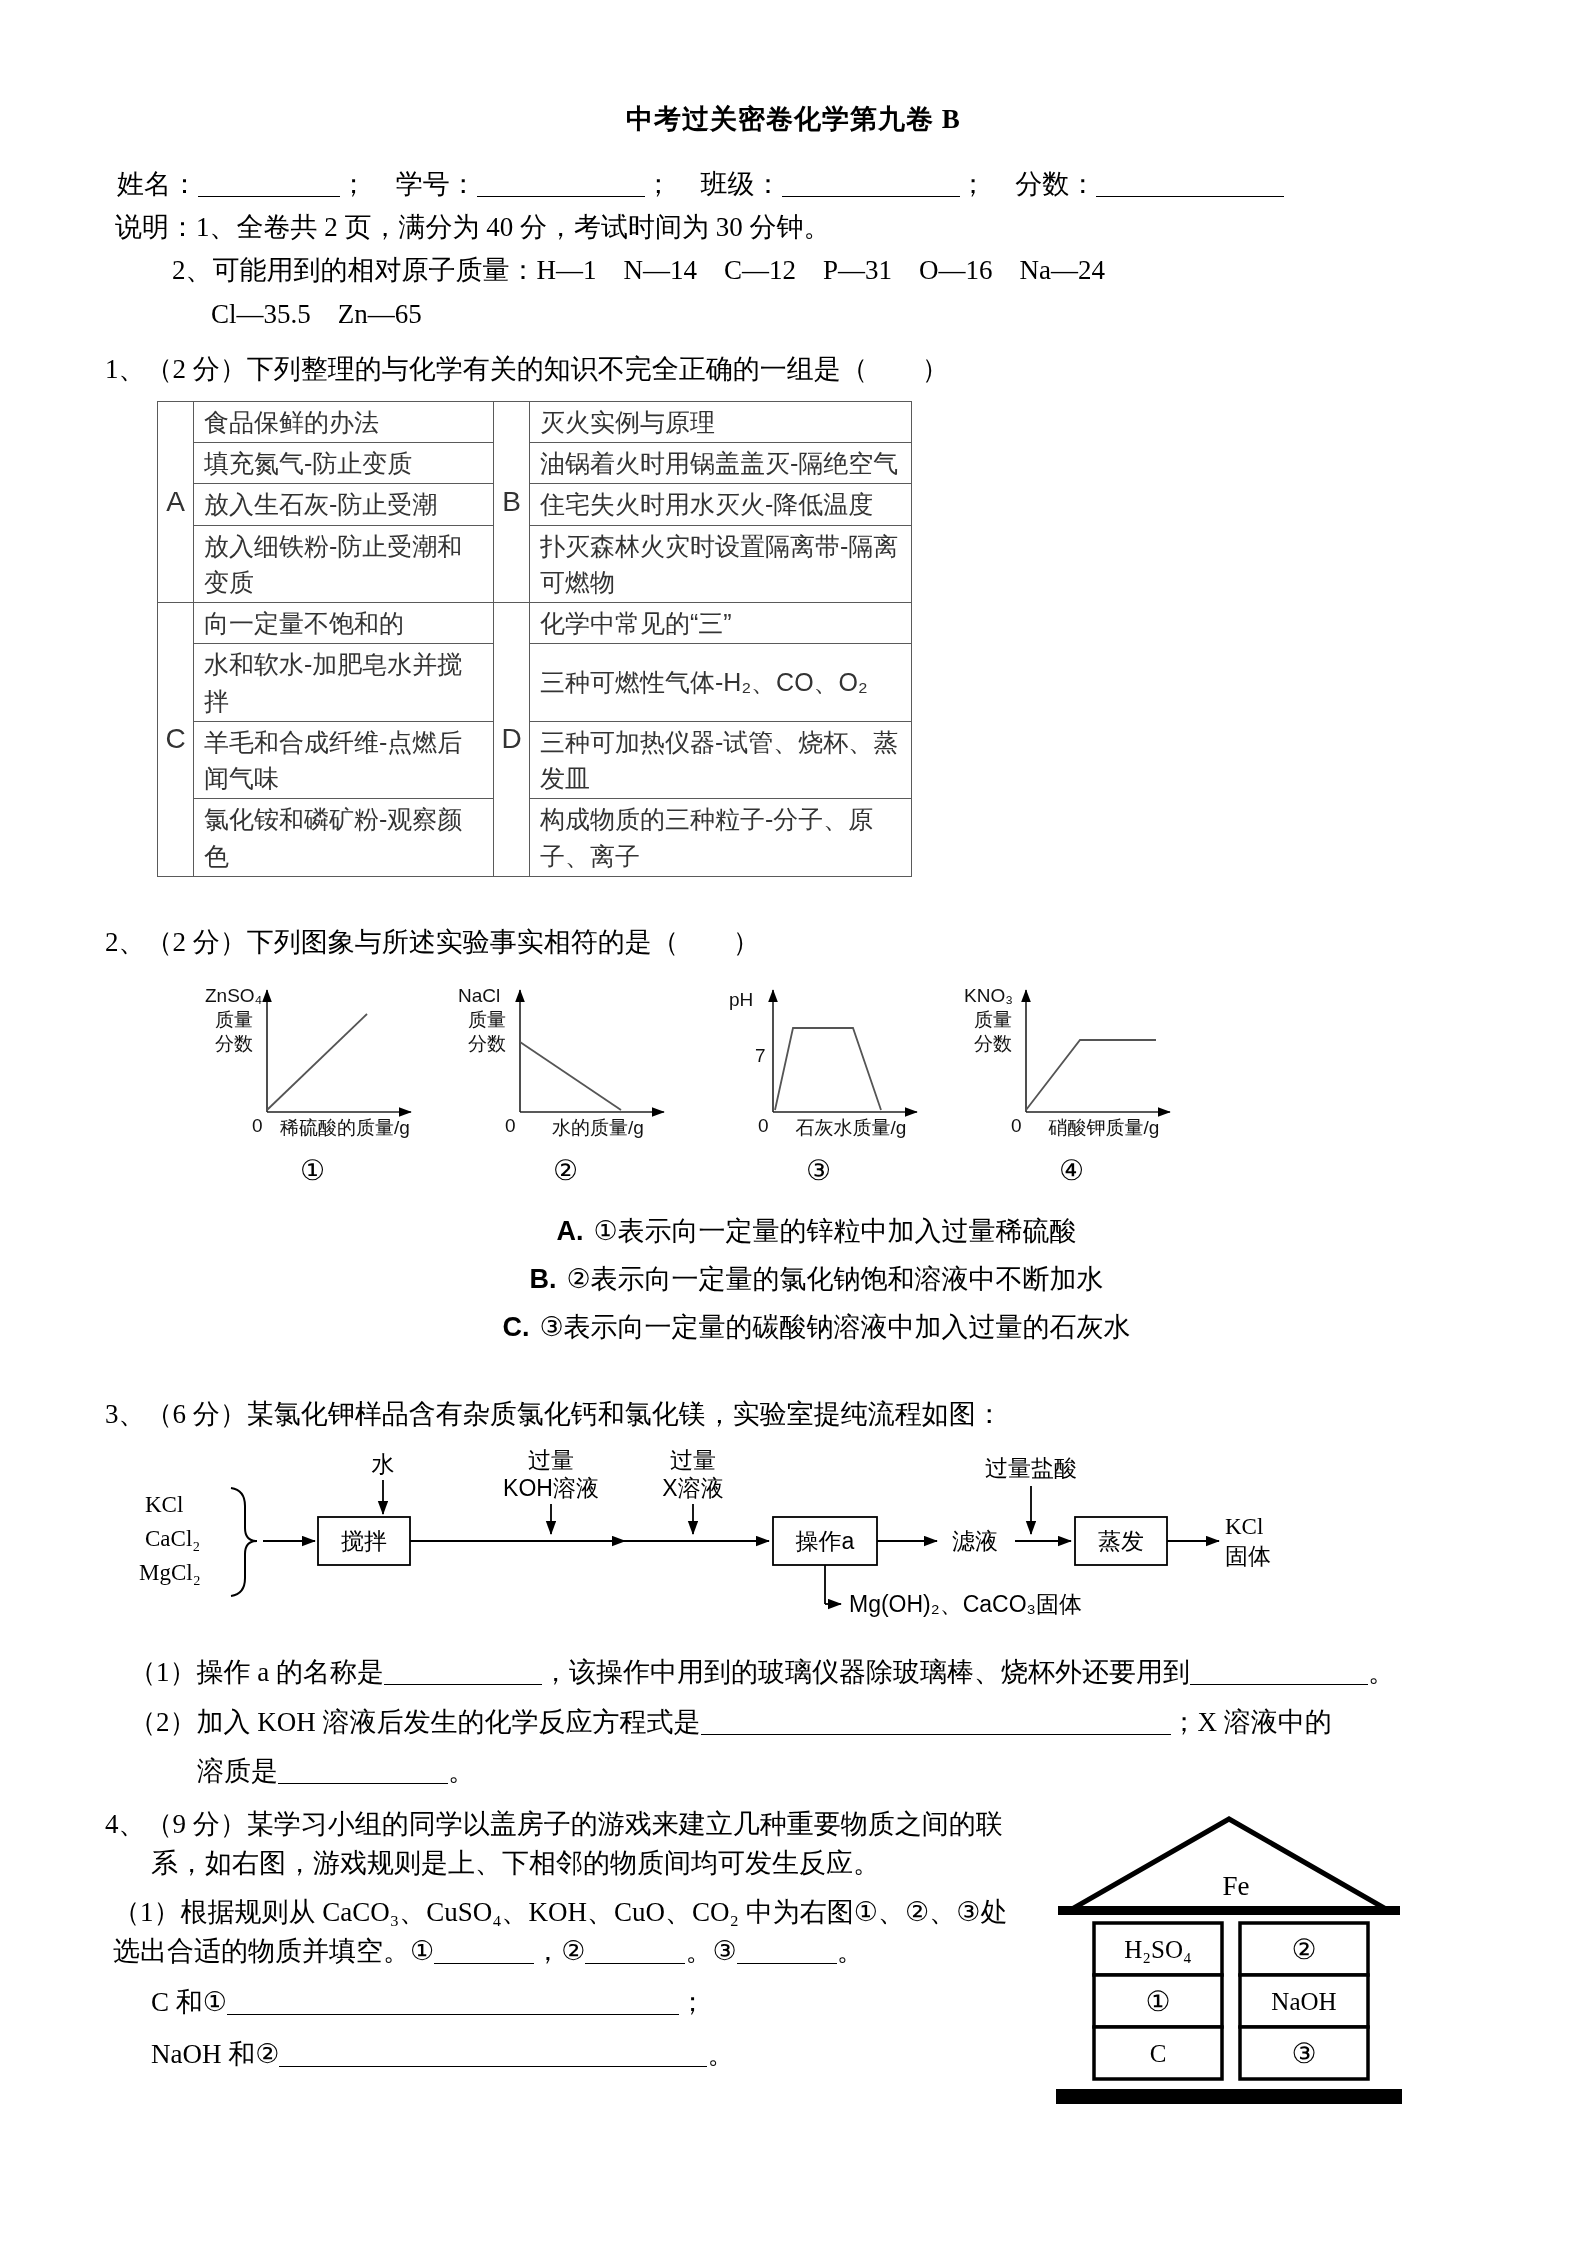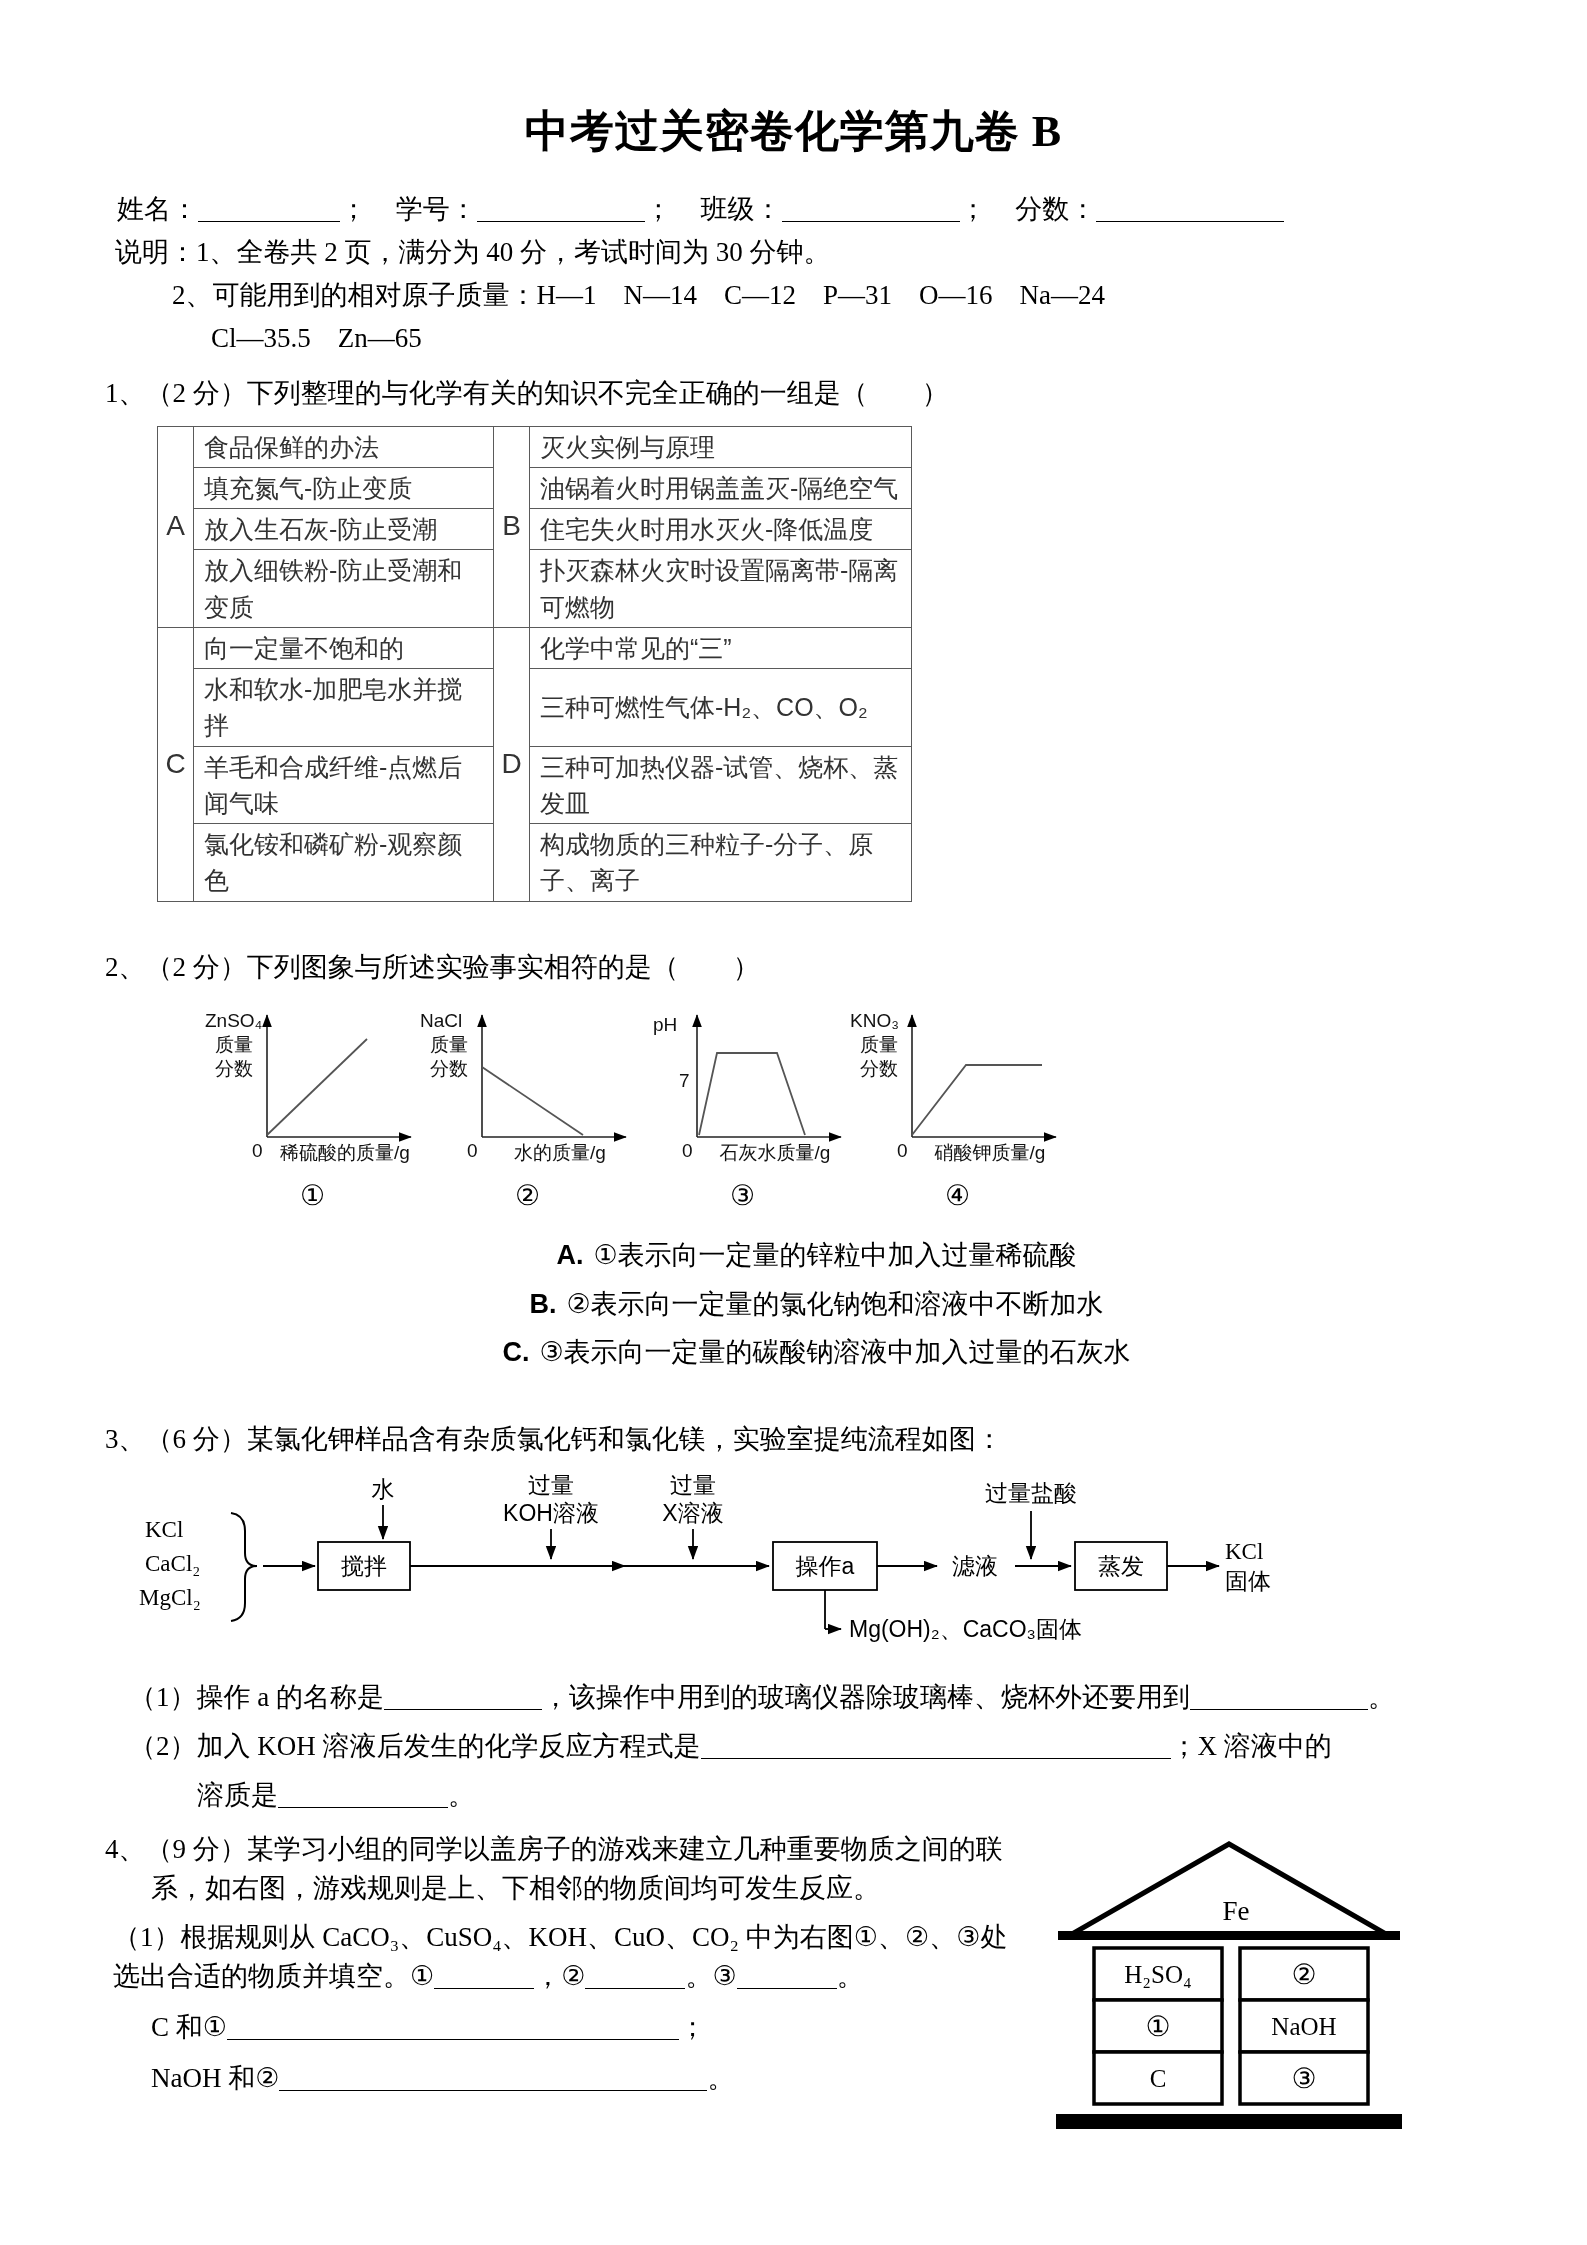--- a/index.html
+++ b/index.html
@@ -7,41 +7,41 @@
   .page {
     position:relative;
     width:1587px; height:2245px;
     margin:0 auto;
     background:#fff;
     padding:100px 105px 0 105px;
     font-family:"Liberation Serif","DejaVu Serif","DejaVu Sans",serif;
     font-size:27px; line-height:1.45; color:#000;
     overflow:hidden;
   }
-  .title { font-size:44px; font-weight:bold; text-align:center; margin-bottom:26px; letter-spacing:1px; }
+  .title { font-size:27px; font-weight:bold; text-align:center; margin-bottom:26px; letter-spacing:1px; }
   .blank { display:inline-block; height:1em; border-bottom:1.6px solid #000; vertical-align:-4px; }
   .info-row { margin-left:12px; white-space:nowrap; }
   .info-row .sep { margin-right:22px; }
   .notes { margin-left:10px; }
   .notes p { margin-top:4px; }
   .note-l2 { margin-left:57px; }
   .note-l3 { margin-left:96px; }
   .qstem { margin-top:0; }
   #q1 { margin-top:16px; }
   .k-table {
     border-collapse:collapse; margin:12px 0 0 52px;
     font-family:"Liberation Sans","DejaVu Sans",sans-serif;
     font-size:25px; color:#333;
   }
   .k-table td { border:1px solid #5a5a5a; padding:2px 10px; height:40px; }
   .k-table td.letter { width:36px; text-align:center; font-size:28px; padding:2px 4px; }
   .k-table col.c-left { width:300px; }
   .k-table col.c-right { width:382px; }
   #q2 { margin-top:46px; }
-  .charts { display:flex; margin:14px 0 0 100px; }
+  .charts { display:flex; gap:38px; margin:14px 0 0 100px; }
   .chart .tag { text-align:center; font-size:28px; margin-top:2px; }
   .axis { stroke:#222; stroke-width:1.6; fill:none; }
   .curve { stroke:#555; stroke-width:1.8; fill:none; }
   .cl { font:19px "Liberation Sans","DejaVu Sans",sans-serif; fill:#111; }
   .cmid { text-anchor:middle; }
   .options { margin:20px 0 0 46px;text-align:center; }
   .options p { margin-bottom:9px; }
   .opt-letter { font-family:"Liberation Sans","DejaVu Sans",sans-serif; font-weight:bold; margin-right:10px; }
   #q3 { margin-top:48px; }
   .flow-wrap { margin:10px 0 0 28px; }

